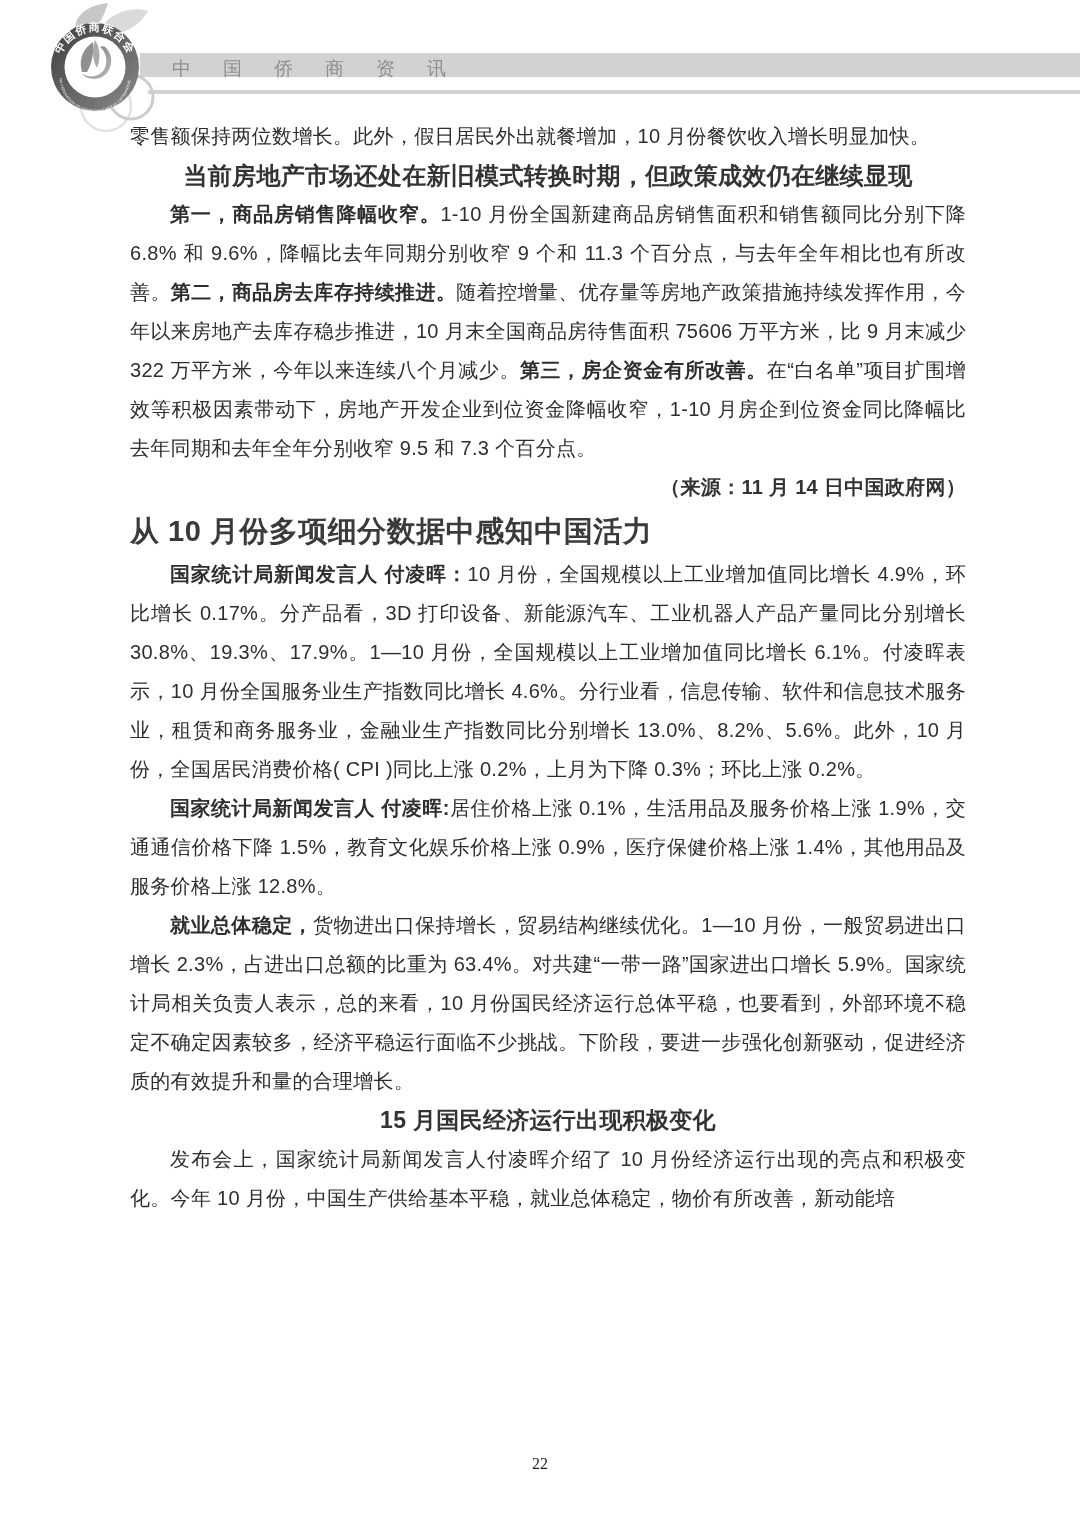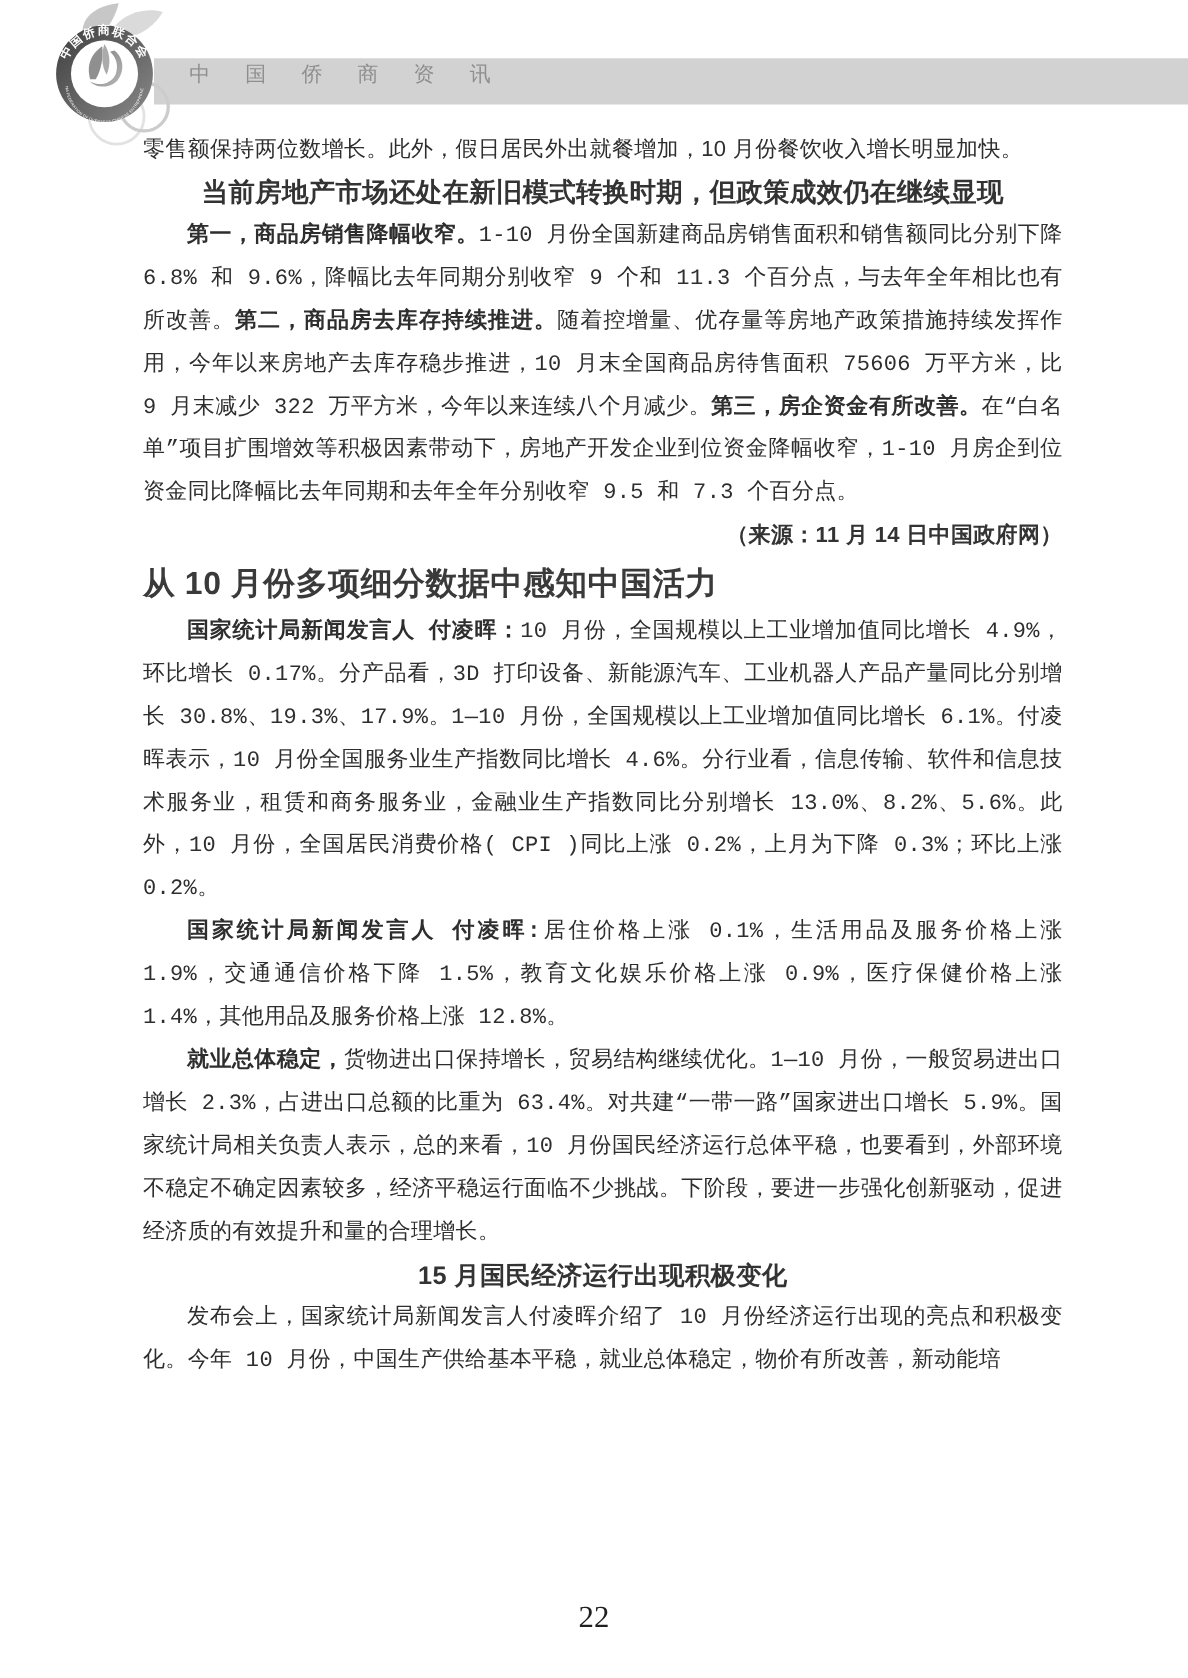--- a/index.html
+++ b/index.html
@@ -4,61 +4,61 @@
 <style>
   html,body { margin:0; padding:0; background:#ffffff; }
   .page {
     position:relative; width:1080px; height:1525px; background:#ffffff;
     overflow:hidden;
     font-family:"Liberation Sans","DejaVu Sans",sans-serif;
     color:#2e2e2e;
   }
   
   .masthead-bar {
-    position:absolute; left:140px; right:0; top:53px; height:42px;
+    position:absolute; left:140px; right:0; top:53px; height:24px;
     background:#d2d2d2;
   }
   .masthead-title {
     position:absolute; left:32px; top:0; height:31px; line-height:31px;
     font-size:19px; letter-spacing:32px; color:#8f8f8f; white-space:nowrap;
   }
   .masthead-rule {
     position:absolute; left:148px; right:0; top:90px; height:4px;
     background:#d2d2d2;
   }
   .logo-wrap { position:absolute; left:42px; top:2px; width:135px; height:135px; }
   
   .body-text {
     position:absolute; left:130px; top:117px; width:836px;
     font-size:20px; line-height:39px; letter-spacing:0.3px;
     text-align:justify; text-justify:inter-ideograph;
   }
   .body-text p { margin:0; }
-  .para-indent { text-indent:2em;font-family:Liberation Mono, monospace; }
+  .para-indent { text-indent:2em; }
   .b { font-weight:bold; }
   .section-subhead {
     margin:0; font-size:24px; font-weight:bold; text-align:center;
     text-indent:0; line-height:39px; color:#333333;
   }
   .section-subhead-2 {
     margin:0; font-size:23px; font-weight:bold; text-align:center;
     text-indent:0; line-height:39px; color:#333333;
   }
   .source-line {
     margin:0; text-align:right; font-weight:600; text-indent:0; color:#333333;
   }
   .article-title {
     margin:52px 0 18px 0; font-size:29px; font-weight:bold; line-height:48px;
     text-indent:0; letter-spacing:0.5px; color:#3a3a3a;
   }
   
   .page-number {
     position:absolute; left:0; right:0; top:1455px; text-align:center;
     font-family:"Liberation Serif","DejaVu Serif",serif;
-    font-size:28px; color:#1f1f1f;
+    font-size:16px; color:#1f1f1f;
   }
 </style>
 </head>
 <body>
 
 <div class="page">
 
   <div class="masthead-bar">
     <div class="masthead-title">中国侨商资讯</div>
   </div>

